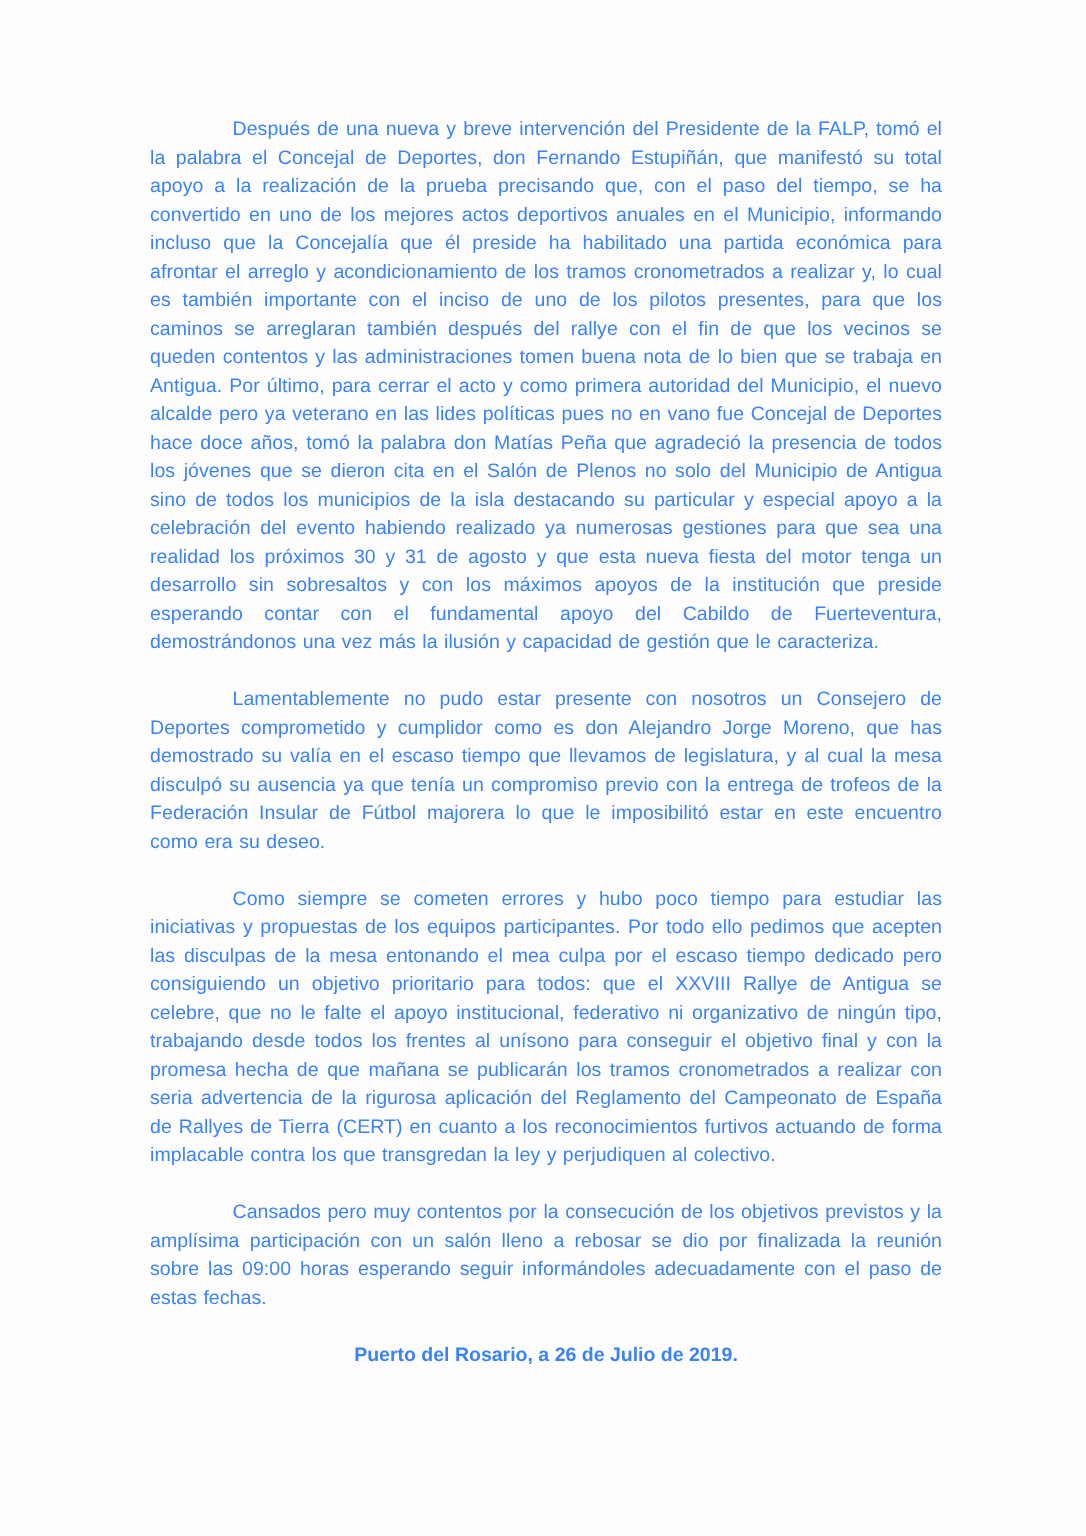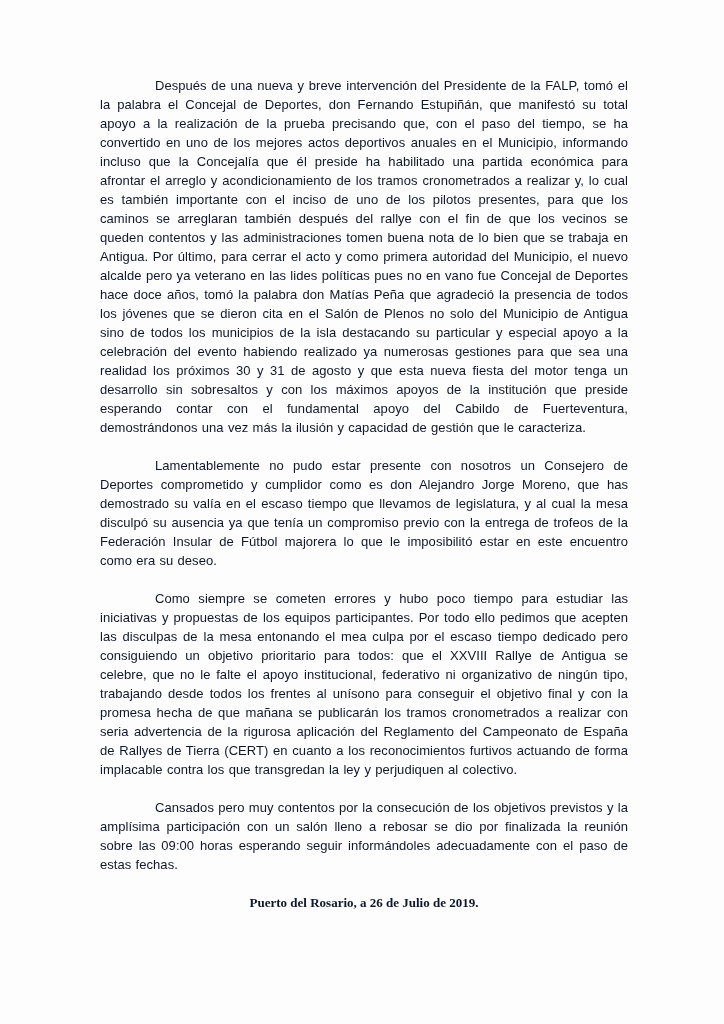--- a/index.html
+++ b/index.html
@@ -9,21 +9,21 @@
   }
   .page {
     position: relative;
     width: 724px;
     height: 1024px;
     margin: 0 auto;
     background: #fdfdfd;
     overflow: hidden;
     box-sizing: border-box;
     font-family: "Liberation Sans", "DejaVu Sans", sans-serif;
-    color: #0f172a;
+    color: #3b82f6;
   }
   .doc-body {
     position: absolute;
     top: 76px;
     left: 100px;
     width: 528px;
     box-sizing: border-box;
   }
   .doc-paragraph {
     margin: 0 0 19px 0;
@@ -35,21 +35,20 @@
     word-spacing: 0.6px;
     -webkit-font-smoothing: antialiased;
   }
   .doc-dateline {
     margin: 19px 0 2px 0;
     font-size: 13px;
     line-height: 19px;
     font-weight: bold;
     text-align: center;
     text-indent: 0;
-    font-family: Liberation Serif, serif;
   }
 </style>
 </head>
 <body>
 
 <div class="page">
   <div class="doc-body">
     <p class="doc-paragraph">Después de una nueva y breve intervención del Presidente de la FALP, tomó el la palabra el Concejal de Deportes, don Fernando Estupiñán, que manifestó su total apoyo a la realización de la prueba precisando que, con el paso del tiempo, se ha convertido en uno de los mejores actos deportivos anuales en el Municipio, informando incluso que la Concejalía que él preside ha habilitado una partida económica para afrontar el arreglo y acondicionamiento de los tramos cronometrados a realizar y, lo cual es también importante con el inciso de uno de los pilotos presentes, para que los caminos se arreglaran también después del rallye con el fin de que los vecinos se queden contentos y las administraciones tomen buena nota de lo bien que se trabaja en Antigua. Por último, para cerrar el acto y como primera autoridad del Municipio, el nuevo alcalde pero ya veterano en las lides políticas pues no en vano fue Concejal de Deportes hace doce años, tomó la palabra don Matías Peña que agradeció la presencia de todos los jóvenes que se dieron cita en el Salón de Plenos no solo del Municipio de Antigua sino de todos los municipios de la isla destacando su particular y especial apoyo a la celebración del evento habiendo realizado ya numerosas gestiones para que sea una realidad los próximos 30 y 31 de agosto y que esta nueva fiesta del motor tenga un desarrollo sin sobresaltos y con los máximos apoyos de la institución que preside esperando contar con el fundamental apoyo del Cabildo de Fuerteventura, demostrándonos una vez más la ilusión y capacidad de gestión que le caracteriza.</p>
     <p class="doc-paragraph">Lamentablemente no pudo estar presente con nosotros un Consejero de Deportes comprometido y cumplidor como es don Alejandro Jorge Moreno, que has demostrado su valía en el escaso tiempo que llevamos de legislatura, y al cual la mesa disculpó su ausencia ya que tenía un compromiso previo con la entrega de trofeos de la Federación Insular de Fútbol majorera lo que le imposibilitó estar en este encuentro como era su deseo.</p>
     <p class="doc-paragraph">Como siempre se cometen errores y hubo poco tiempo para estudiar las iniciativas y propuestas de los equipos participantes. Por todo ello pedimos que acepten las disculpas de la mesa entonando el mea culpa por el escaso tiempo dedicado pero consiguiendo un objetivo prioritario para todos: que el XXVIII Rallye de Antigua se celebre, que no le falte el apoyo institucional, federativo ni organizativo de ningún tipo, trabajando desde todos los frentes al unísono para conseguir el objetivo final y con la promesa hecha de que mañana se publicarán los tramos cronometrados a realizar con seria advertencia de la rigurosa aplicación del Reglamento del Campeonato de España de Rallyes de Tierra (CERT) en cuanto a los reconocimientos furtivos actuando de forma implacable contra los que transgredan la ley y perjudiquen al colectivo.</p>

